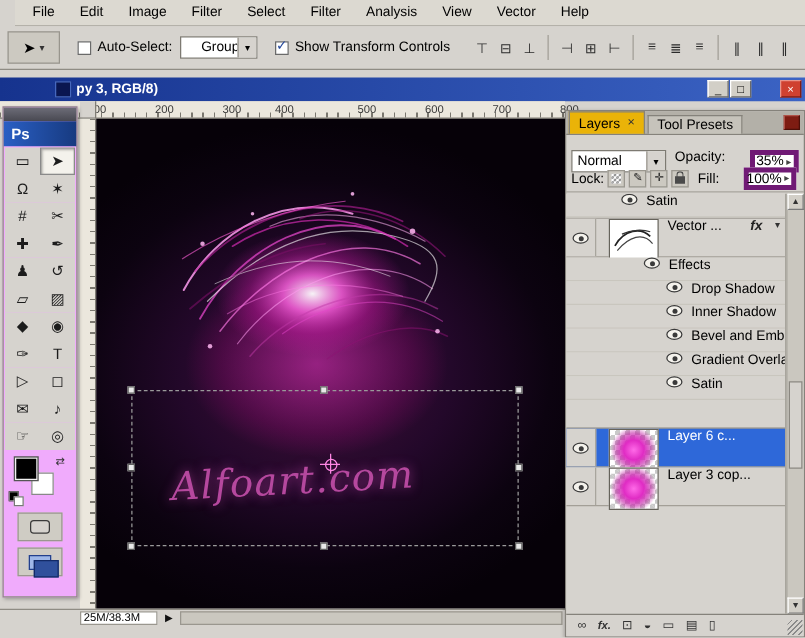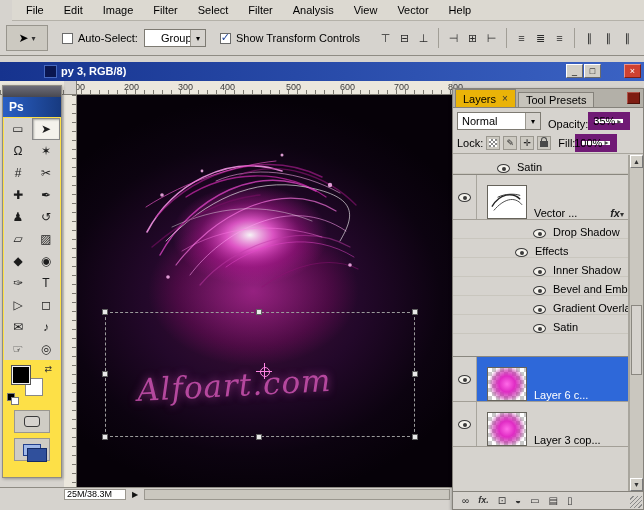--- a/index.html
+++ b/index.html
@@ -59,21 +59,21 @@
   .target::after{content:"";position:absolute;left:8px;top:0;width:1px;height:16px;background:#ff86e4}
   .target .th{position:absolute;top:8px;left:0;width:16px;height:1px;background:#ff86e4}
 
   
   .statusbar{position:absolute;left:0;top:487px;width:452px;height:14px;background:#d6d3ce;border-top:1px solid #8f8c84}
   .size-field{position:absolute;left:64px;top:1px;width:62px;height:11px;background:#fff;border:1px solid #9a978f;font-size:9px;line-height:9px;padding-left:2px;white-space:nowrap}
   .status-arrow{position:absolute;left:132px;top:2px;font-size:8px;color:#111}
   .h-scroll{position:absolute;left:144px;right:2px;top:1px;height:11px;background:#cac7bf;border:1px solid #9a978f}
 
   
-  .toolbox{position:absolute;left:2px;top:85px;width:60px;height:393px;background:#fde047;border:1px solid #8f8c84;box-shadow:1px 1px 3px rgba(0,0,0,.3)}
+  .toolbox{position:absolute;left:2px;top:85px;width:60px;height:393px;background:#f0abfc;border:1px solid #8f8c84;box-shadow:1px 1px 3px rgba(0,0,0,.3)}
   .tb-title{height:11px;background:linear-gradient(#6d6d78,#484851)}
   .ps-logo{height:20px;background:linear-gradient(90deg,#2a5fc4,#173a80);color:#fff;font-weight:bold;font-size:12px;display:flex;align-items:center;padding-left:6px}
   .tools-grid{display:grid;grid-template-columns:28px 28px;padding:1px}
   .tool-cell{height:22px;display:flex;align-items:center;justify-content:center;background:#d6d3ce;border:1px solid transparent;color:#1c1c1c}
   .tool-cell.active{background:#f4f2ec;border:1px solid #8a8a8a;box-shadow:inset 1px 1px 2px rgba(0,0,0,.3)}
   .tool-glyph{font-size:12px;line-height:1}
   .swatches{position:relative;height:42px;margin-top:2px}
   .swap-icon{position:absolute;right:9px;top:1px;font-size:9px;color:#333}
   .mini-swatches{position:absolute;left:4px;bottom:2px;width:10px;height:10px}
   .mini-swatches::before{content:"";position:absolute;left:0;top:0;width:6px;height:6px;background:#000;border:1px solid #777}
@@ -85,50 +85,50 @@
   .scr-icon{position:relative;width:18px;height:12px;background:#9fb8e8;border:1px solid #23408c}
   .scr-icon::after{content:"";position:absolute;left:3px;top:3px;width:18px;height:12px;background:#30509c;border:1px solid #132a66}
 
   
   .layers-panel{position:absolute;left:452px;top:88px;width:192px;height:422px;background:#d6d3ce;border:1px solid #85827b;box-shadow:-1px 1px 3px rgba(0,0,0,.25)}
   .tab-row{position:relative;height:19px;background:#b3b0a8;border-bottom:1px solid #85827b;display:flex;align-items:flex-end;padding-left:2px}
   .tab{font-size:11px;padding:0 7px;border:1px solid #85827b;border-bottom:none;background:#c6c3bb;margin-right:2px;height:15px;display:flex;align-items:center;gap:6px;white-space:nowrap}
   .tab.active{background:#eab308;height:18px}
   .tab-close{font-size:10px;color:#333}
   .panel-btn{position:absolute;right:3px;top:3px;width:13px;height:12px;background:#7e1c12;border:1px solid;border-color:#b05248 #4e0f08 #4e0f08 #b05248}
-  .blend-row{height:24px;display:flex;align-items:flex-end;padding:2px 4px}
+  .blend-row{height:24px;display:flex;align-items:flex-start;padding:12px 4px}
   .blend-select{width:84px;height:18px;background:#fff;border:1px solid #7d7a72;display:flex;align-items:center}
   .blend-select .val{flex:1;padding-left:4px}
   .row-label{margin-left:7px;white-space:nowrap}
-  .value-box{margin-left:0;width:42px;height:18px;background:#fff;border:7px solid #701a75;display:flex;align-items:center;justify-content:flex-end;padding-right:2px;gap:2px}
+  .value-box{margin-left:20px;width:42px;height:18px;background:#fff;border:4px solid #701a75;display:flex;align-items:center;justify-content:flex-end;padding-right:2px;gap:2px}
   .spin{font-size:8px;color:#444}
   .lock-row{height:22px;display:flex;align-items:center;padding:0 4px;border-bottom:1px solid #a8a59d}
   .lock-btn{width:14px;height:14px;margin-left:3px;border:1px solid #9a978f;background:#ccc9c1;display:flex;align-items:center;justify-content:center;font-size:9px;color:#222}
   .checker-icon{width:8px;height:8px;background:
      linear-gradient(45deg,#888 25%,transparent 25% 75%,#888 75%),
      linear-gradient(45deg,#888 25%,transparent 25% 75%,#888 75%);
      background-size:4px 4px;background-position:0 0,2px 2px;background-color:#fff}
   .mini-lock{position:relative;width:8px;height:6px;background:#4a4a4a;margin-top:3px}
   .mini-lock::before{content:"";position:absolute;left:1px;top:-4px;width:4px;height:4px;border:1px solid #4a4a4a;border-bottom:none;border-radius:3px 3px 0 0}
 
   .layers-list{position:absolute;left:0;top:66px;right:14px;bottom:18px;overflow:hidden;background:#d6d3ce;border-right:1px solid #a8a59d}
-  .lrow{position:relative;display:flex;align-items:flex-end;background:#d6d3ce;border-bottom:1px solid #c9c6be}
+  .lrow{position:relative;display:flex;align-items:flex-start;background:#d6d3ce;border-bottom:1px solid #c9c6be}
   .lrow.effect{height:19px}
   .e0{padding-left:44px}.e1{padding-left:62px}.e2{padding-left:80px}
   .lrow .lbl{margin-left:7px;white-space:nowrap;overflow:hidden}
-  .layerrow{height:45px;border-bottom:1px solid #a39f97}
+  .layerrow{height:31px;border-bottom:1px solid #a39f97}
   .eyecell{width:24px;align-self:stretch;border-right:1px solid #a8a59d;display:flex;align-items:center;justify-content:center;flex:none;background:#d6d3ce}
   .thumb{width:40px;height:34px;margin-left:10px;border:1px solid #66635b;position:relative;background:#fff;overflow:hidden;flex:none}
   .thumb.checker{background:
      linear-gradient(45deg,#c9c9c9 25%,transparent 25% 75%,#c9c9c9 75%),
      linear-gradient(45deg,#c9c9c9 25%,transparent 25% 75%,#c9c9c9 75%);
      background-size:8px 8px;background-position:0 0,4px 4px;background-color:#fff}
   .blob{position:absolute;inset:0;background:radial-gradient(circle at 50% 50%,#ff6ae8 0%,#e02cc4 32%,rgba(190,20,160,.55) 55%,transparent 75%)}
   .layerrow.selected{background:#2e68d9;color:#fff}
-  .fx-badge{font-style:italic;font-weight:bold;margin-left:auto;margin-right:0;color:#222}
+  .fx-badge{font-style:italic;font-weight:bold;margin-left:auto;margin-right:10px;color:#222}
   .fx-caret{font-size:8px;color:#333;margin-right:4px}
   .divider{height:1px;background:#8a877f}
   .spacer{height:22px}
   .eye{display:inline-block;width:13px;height:9px;border:1px solid #3a3a3a;border-radius:50%;position:relative;background:#f4f2ec;flex:none}
   .eye::after{content:"";position:absolute;left:4px;top:2px;width:4px;height:4px;border-radius:50%;background:#3a3a3a}
 
   .v-scrollbar{position:absolute;right:0;top:66px;bottom:18px;width:14px;background:#cac7bf;border-left:1px solid #a8a59d}
   .sb-btn{position:absolute;left:0;width:13px;height:13px;background:#d2cfc7;border:1px solid;border-color:#fff #7a7a7a #7a7a7a #fff;font-size:7px;line-height:11px;text-align:center;color:#333}
   .sb-up{top:0}.sb-down{bottom:0}
   .sb-thumb{position:absolute;left:1px;width:11px;top:150px;height:70px;background:#d6d3ce;border:1px solid #8a8780}
@@ -428,27 +428,27 @@
             <path d="M4,22 C12,8 26,6 34,14" stroke="#222" fill="none" stroke-width="1.5"></path>
             <path d="M6,26 C16,14 28,10 36,20" stroke="#444" fill="none"></path>
             <path d="M10,12 C18,8 28,8 34,10" stroke="#333" fill="none"></path>
           </svg>
         </span>
         <span class="lbl">Vector ...</span>
         <span class="fx-badge">fx</span>
         <span class="fx-caret">▾</span>
       </div>
 
+      <div class="lrow effect e1">
+        <span class="eye"></span>
+        <span class="lbl">Effects</span>
+      </div>
       <div class="lrow effect e2">
         <span class="eye"></span>
         <span class="lbl">Drop Shadow</span>
-      </div>
-      <div class="lrow effect e1">
-        <span class="eye"></span>
-        <span class="lbl">Effects</span>
       </div>
       <div class="lrow effect e2">
         <span class="eye"></span>
         <span class="lbl">Inner Shadow</span>
       </div>
       <div class="lrow effect e2">
         <span class="eye"></span>
         <span class="lbl">Bevel and Emboss</span>
       </div>
       <div class="lrow effect e2">

